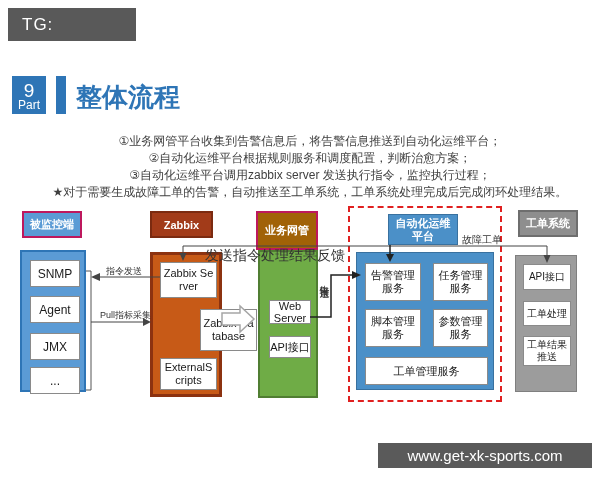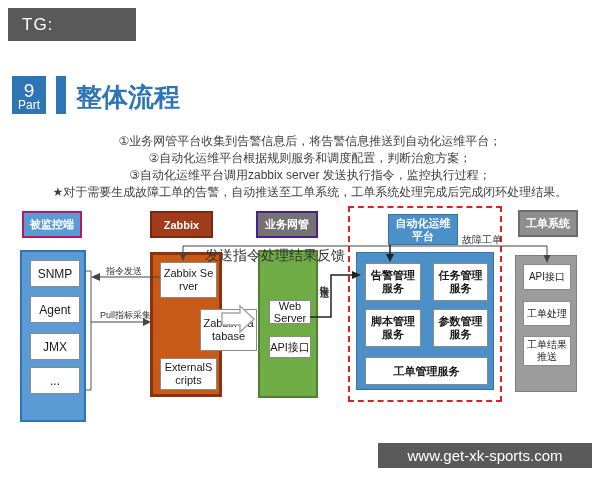--- a/index.html
+++ b/index.html
@@ -24,41 +24,41 @@
   .page-title { left:76px; top:80px; font-size:26px; font-weight:bold; color:#2E75B6; }
 
   
   .desc { left:30px; top:133px; width:560px; color:#3f3f3f; font-size:12px; line-height:17px;text-align:center; }
 
   
   .hdr { color:#fff; font-size:11px; font-weight:bold; display:flex; align-items:center; justify-content:center;
          text-align:center; }
   .hdr-monitored { left:22px; top:211px; width:60px; height:27px; background:#5B9BD5; border:2px solid #be185d; }
   .hdr-zabbix { left:150px; top:211px; width:63px; height:27px; background:#A23B19; border:2px solid #7B2A10; }
-  .hdr-nms { left:256px; top:211px; width:62px; height:27px; background:#737373; border:2px solid #4c1d95; }
+  .hdr-nms { left:256px; top:211px; width:62px; height:39px; background:#a16207; border:2px solid #be185d; }
   .hdr-automation { left:388px; top:214px; width:70px; height:31px; background:#4B90C8; border:1px solid #39719F;
                     line-height:13px; padding:0 6px; z-index:3; }
   .hdr-ticket { left:518px; top:210px; width:60px; height:27px; background:#8E8E8E; border:2px solid #6E6E6E; }
 
   
   .cont { position:absolute; }
-  .cont-monitored { left:20px; top:250px; width:66px; height:172px; background:#5B9BD5; border:2px solid #2E75B6; }
+  .cont-monitored { left:20px; top:250px; width:66px; height:142px; background:#5B9BD5; border:2px solid #2E75B6; }
   .cont-zabbix { left:150px; top:252px; width:72px; height:145px; background:#C75A17; border:3px solid #8C3210; }
   .cont-nms { left:258px; top:250px; width:60px; height:148px; background:#6FAC46; border:2px solid #507E32; }
   .dashed-zone { left:348px; top:206px; width:154px; height:196px; border:2px dashed #E02020; z-index:2; }
   .cont-automation { left:356px; top:252px; width:138px; height:138px; background:#4B90C8; border:1px solid #39719F; z-index:2; }
   .cont-ticket { left:515px; top:255px; width:62px; height:137px; background:#9C9C9C; border:1px solid #7F7F7F; }
 
   
   .wbox { position:absolute; background:#fff; border:1px solid #8a8a8a; color:#1a1a1a;
           display:flex; align-items:center; justify-content:center; text-align:center; }
   .cont-monitored .wbox { left:8px; width:50px; height:27px; font-size:12px; }
   .cont-zabbix .wbox { left:7px; width:57px; font-size:11px; line-height:13px; word-break:break-all; padding:1px; }
   .cont-nms .wbox { left:9px; width:42px; font-size:11px; line-height:12px;margin-top:28px; }
-  .cont-automation .wbox { font-size:11px; line-height:13px;font-weight:bold; }
+  .cont-automation .wbox { font-size:11px; line-height:13px; }
   .cont-ticket .wbox { left:7px; width:48px; font-size:10px; line-height:12px; }
 
   
   .conn-lbl { position:absolute; font-size:9px; color:#333; white-space:nowrap; z-index:4; }
   .lbl-cmd-send { left:106px; top:265px; }
   .lbl-pull { left:100px; top:309px; }
   .lbl-feedback { left:205px; top:247px; font-size:14px;font-family:Liberation Mono, monospace; }
   .lbl-fault { left:462px; top:233px; font-size:10px; }
   .lbl-alarm-push { left:317px; top:277px; writing-mode:vertical-rl; text-orientation:upright;
                     font-size:10px; letter-spacing:1px; }

